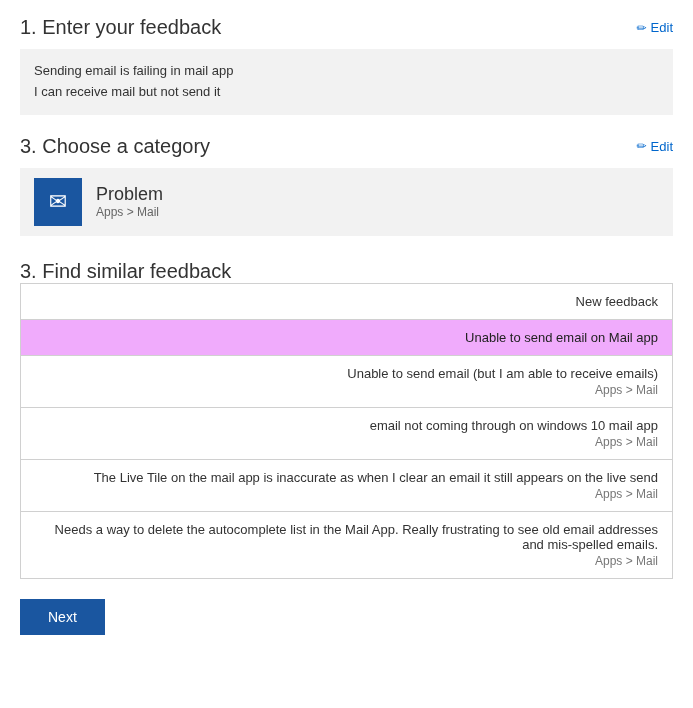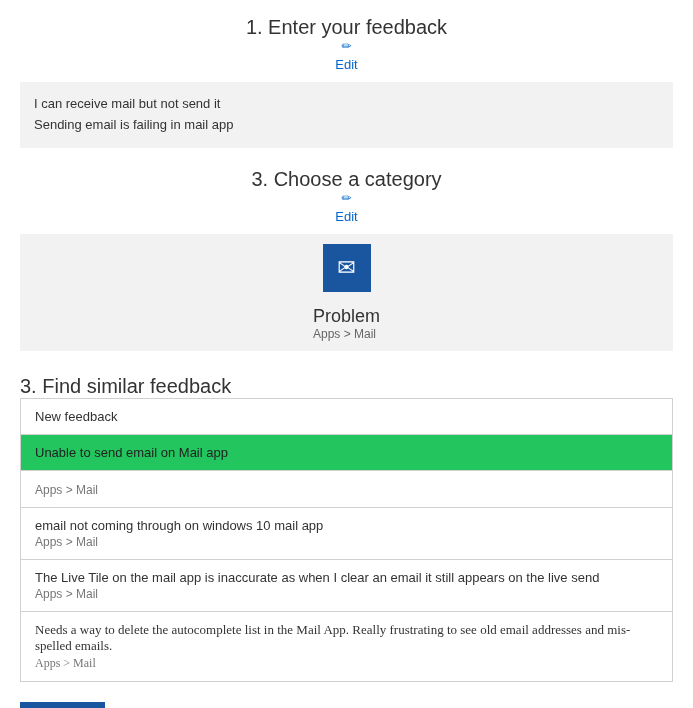--- a/index.html
+++ b/index.html
@@ -1,15 +1,15 @@
 <!DOCTYPE html>
 <html><head>
   <meta charset="utf-8">
   <style>
-    * { box-sizing: border-box; margin: 0; padding: 0; flex-direction: column; }
+    * { box-sizing: border-box; margin: 0; padding: 0; }
     body {
       font-family: 'Segoe UI', Arial, sans-serif;
       font-size: 14px;
       color: #333;
       background: #fff;
       width: 693px;
       min-height: 708px;
       padding: 16px 20px;
     }
     .section-header {
@@ -93,24 +93,23 @@
       overflow: hidden;
     }
     .feedback-item {
       padding: 10px 14px;
       border-bottom: 1px solid #d0d0d0;
       cursor: pointer;
       background: #fff;
     }
     .feedback-item:last-child {
       border-bottom: none;
-      font-family: Liberation Serif, serif;
     }
     .feedback-item.selected {
-      background: #22c55e;
+      background: #f0abfc;
     }
     .feedback-item-title {
       font-size: 13px;
       color: #333;
       font-weight: 400;
     }
     .feedback-item.selected .feedback-item-title {
       color: #222;
     }
     .feedback-item-sub {
@@ -135,38 +134,39 @@
       background: #1a56a0;
       color: #fff;
       border: none;
       padding: 10px 28px;
       font-size: 14px;
       cursor: pointer;
       font-family: 'Segoe UI', Arial, sans-serif;
     }
     .list-wrapper {
       position: relative;
+      text-align: right;
     }
   </style>
 </head>
 <body>
 
 
 
 
 <div class="section-header">
   <span class="section-title">1. Enter your feedback</span>
   <a class="edit-link">
     <span class="edit-icon">✏</span>
     <span>Edit</span>
   </a>
 </div>
 <div class="feedback-box">
+  <div class="feedback-line">Sending email is failing in mail app</div>
   <div class="feedback-line">I can receive mail but not send it</div>
-  <div class="feedback-line">Sending email is failing in mail app</div>
 </div>
 
 
 <div class="section-header">
   <span class="section-title">3. Choose a category</span>
   <a class="edit-link">
     <span class="edit-icon">✏</span>
     <span>Edit</span>
   </a>
 </div>
@@ -186,20 +186,21 @@
 
   <div class="list-wrapper">
     <div class="feedback-list" id="feedback-list">
     <div class="feedback-item">
           <div class="new-feedback-title">New feedback</div>
         </div>
         <div class="feedback-item selected">
           <div class="feedback-item-title">Unable to send email on Mail app</div>
         </div>
         <div class="feedback-item">
+          <div class="feedback-item-title">Unable to send email (but I am able to receive emails)</div>
                        <div class="feedback-item-sub">Apps &gt; Mail</div>
         </div>
         <div class="feedback-item">
           <div class="feedback-item-title">email not coming through on windows 10 mail app</div>
                        <div class="feedback-item-sub">Apps &gt; Mail</div>
         </div>
         <div class="feedback-item">
           <div class="feedback-item-title">The Live Tile on the mail app is inaccurate as when I clear an email it still appears on the live send</div>
                        <div class="feedback-item-sub">Apps &gt; Mail</div>
         </div>

